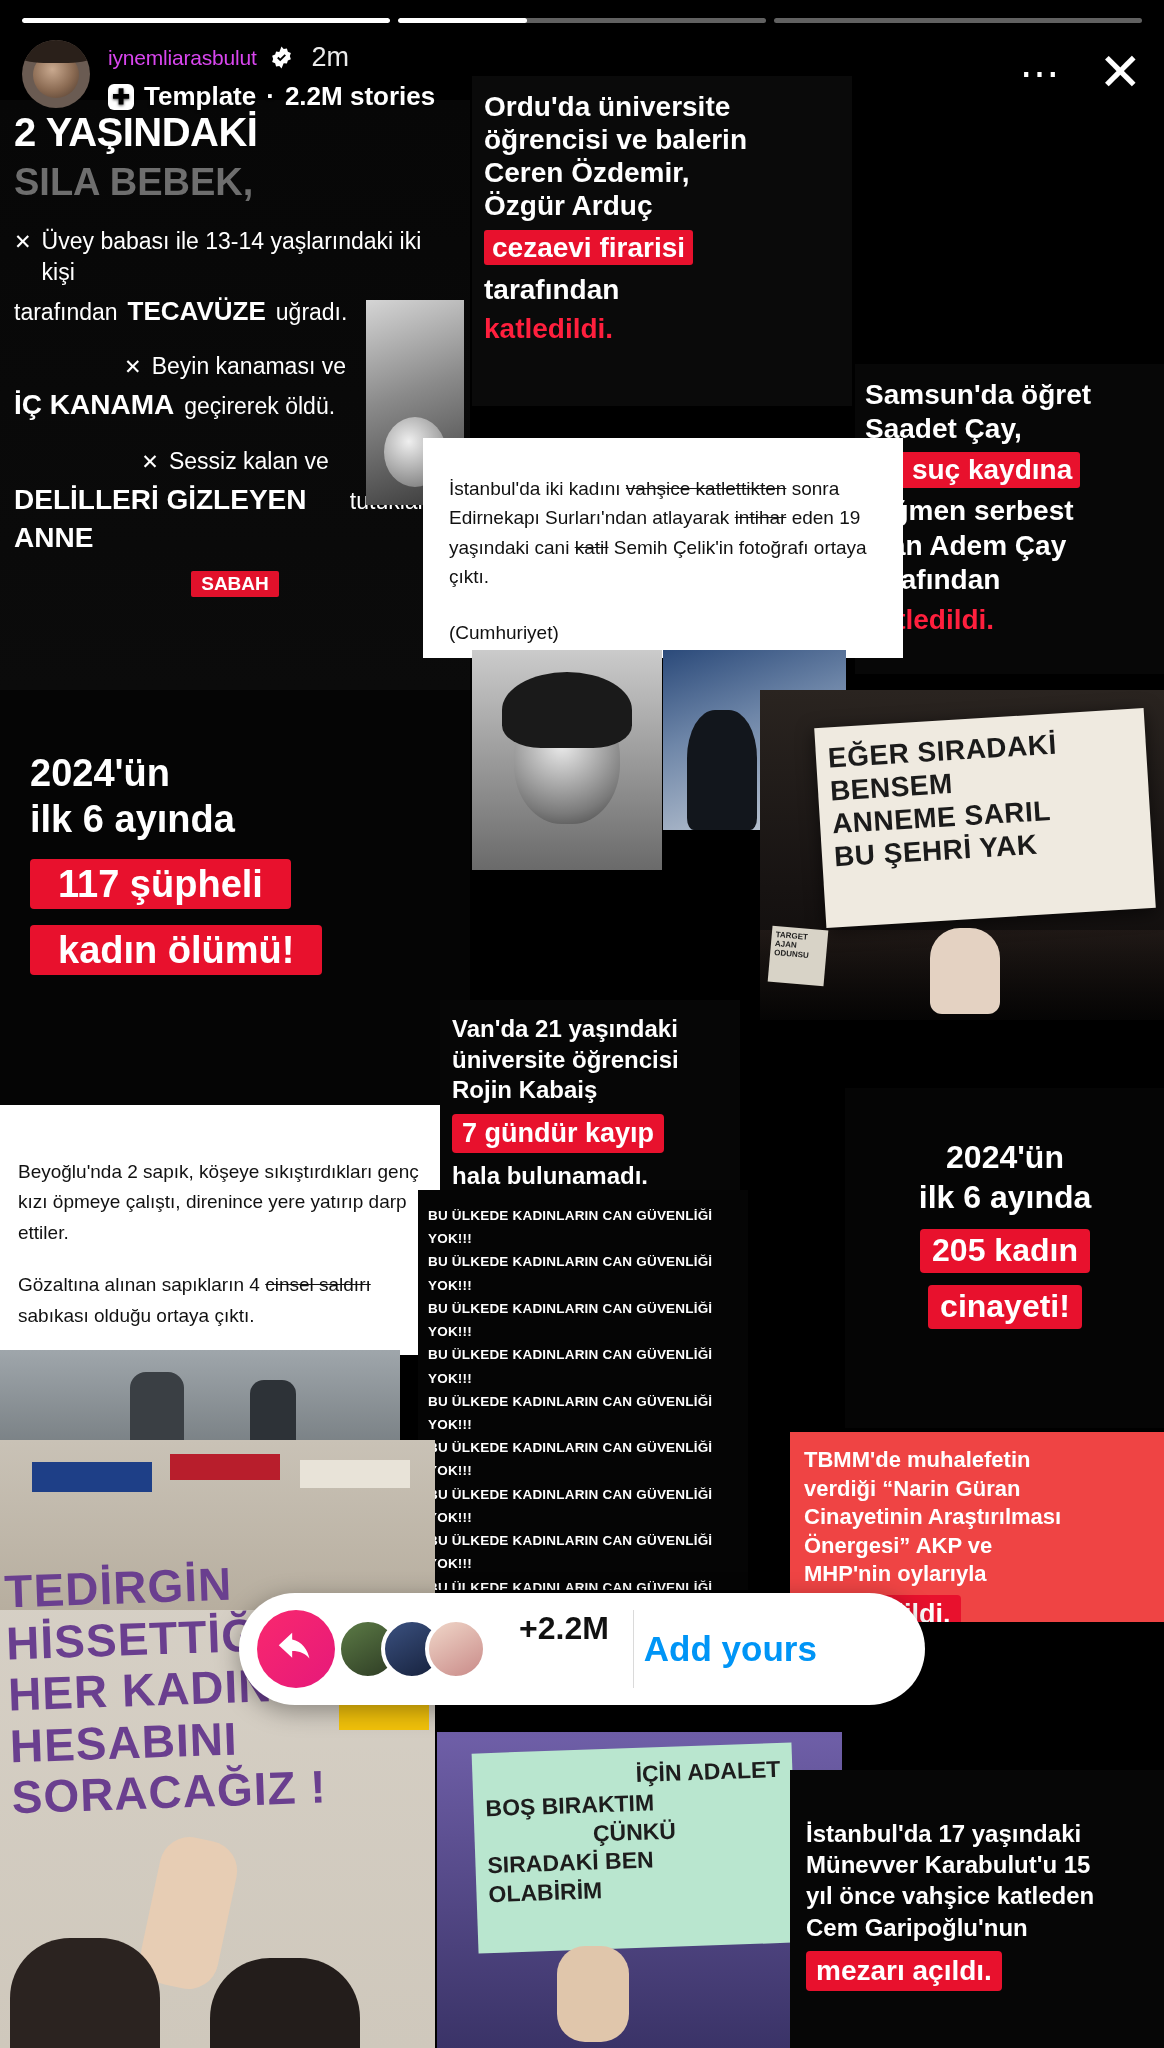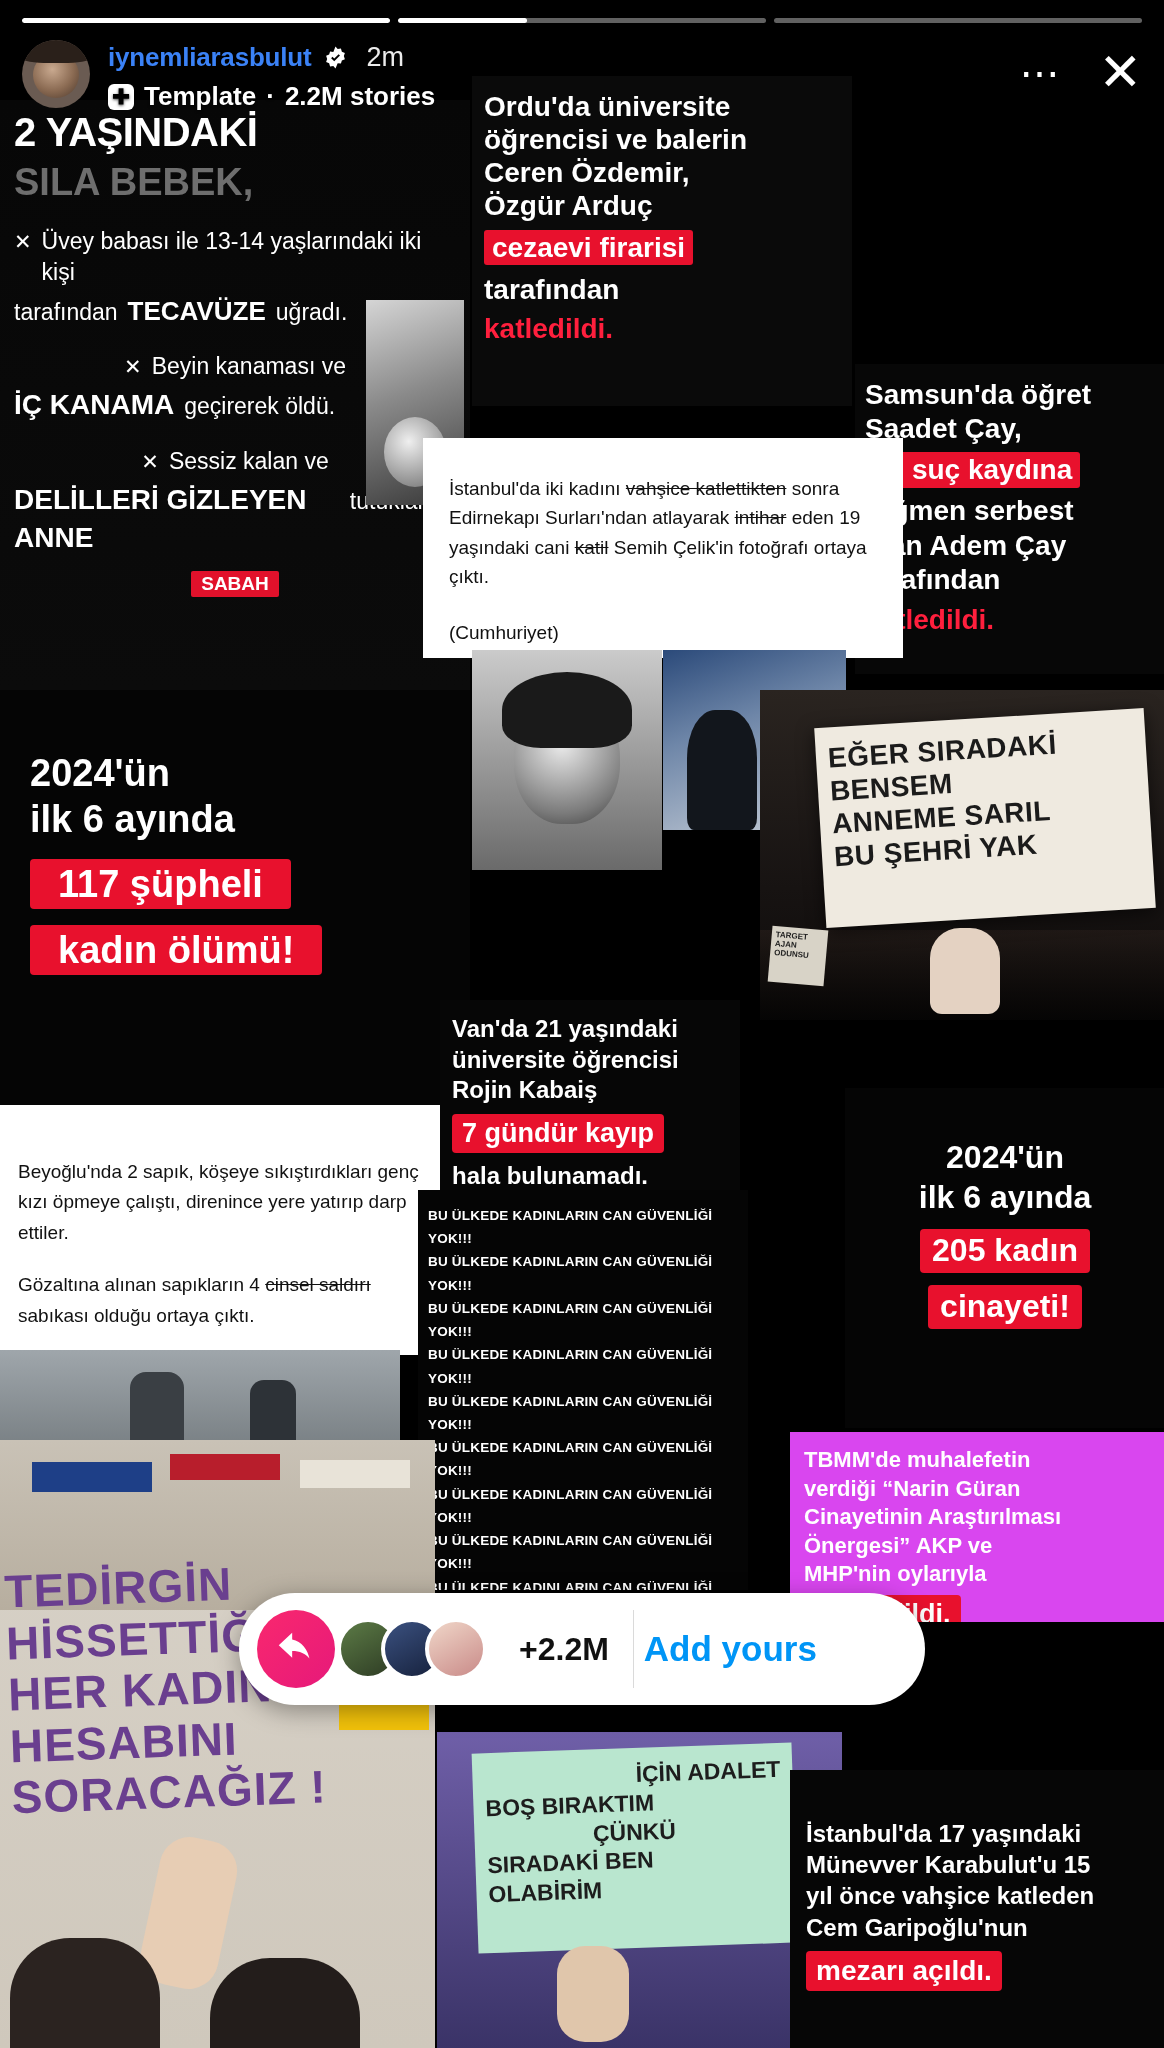--- a/index.html
+++ b/index.html
@@ -75,23 +75,23 @@
     flex-direction: column;
     gap: 8px;
     padding-top: 4px;
   }
   .line1 {
     display: flex;
     align-items: center;
     gap: 12px;
   }
   .username {
-    color: #3b82f6;
-    font-size: 26px;
-    font-weight: bold;
+    color: #d946ef;
+    font-size: 21px;
+    font-weight: normal;
     letter-spacing: -0.2px;
     text-shadow: 0 1px 3px rgba(0,0,0,.6);
   }
   .verified {
     width: 25px; height: 25px;
     display: inline-block;
   }
   .timestamp {
     color: rgba(255,255,255,0.92);
     font-size: 27px;
@@ -364,21 +364,21 @@
     display: inline-block;
     background: #e8112d;
     padding: 2px 12px;
     border-radius: 4px;
     margin-top: 12px;
   }
 
   
   .tile13 {
     left: 790px; top: 1432px; width: 374px; height: 190px;
-    background: #d946ef;
+    background: #ef4444;
     color: #fff;
     padding: 14px 14px;
     font-size: 22px;
     font-weight: bold;
     line-height: 1.3;
   }
   .tile13 .hl-red {
     display: inline-block;
     background: #e8112d;
     padding: 2px 10px;
@@ -487,21 +487,20 @@
     height: 112px;
     background: #fff;
     border-radius: 56px;
     display: flex;
     align-items: center;
     z-index: 70;
     box-shadow: 0 6px 24px rgba(0,0,0,.35);
   }
   .ay-left {
     display: flex;
-    align-items: center;
     flex: 0 0 auto;
     padding-left: 18px;
     gap: 14px;
   }
   .reply-circle {
     width: 78px; height: 78px;
     border-radius: 50%;
     background: linear-gradient(135deg,#f9286e 0%, #e6197a 100%);
     display: flex;
     align-items: center;

